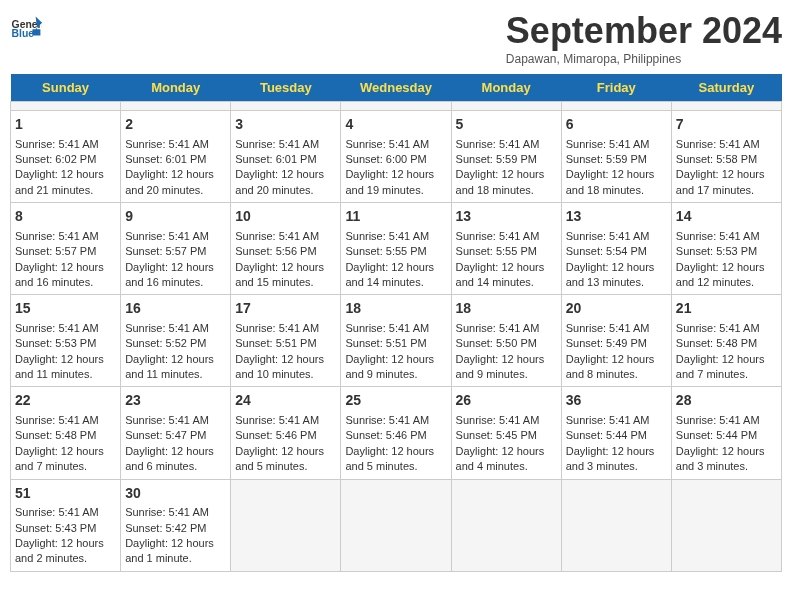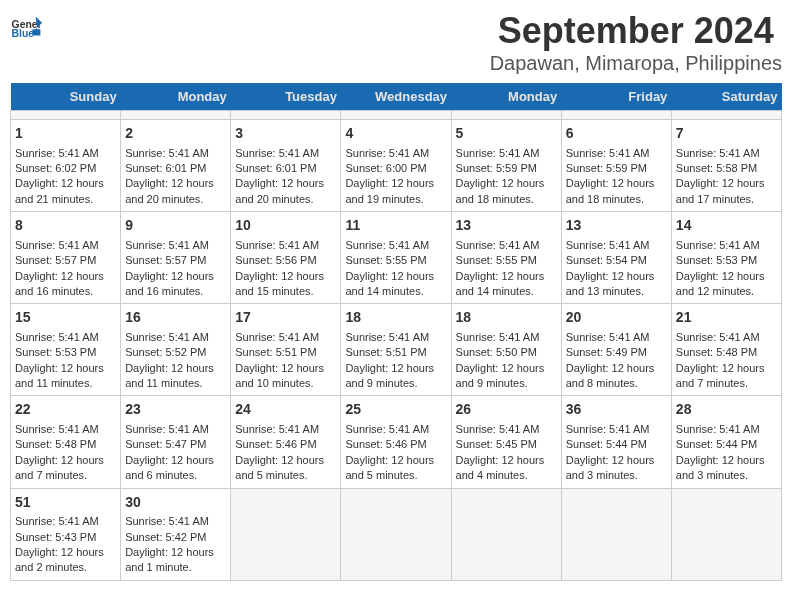--- a/index.html
+++ b/index.html
@@ -19,41 +19,41 @@
     .logo {
       display: flex;
       align-items: center;
       gap: 4px;
     }
     .logo-icon {
       width: 32px;
       height: 32px;
     }
     .title-block {
-      text-align: center;
+      text-align: left;
     }
     .month-title {
       font-size: 36px;
       font-weight: bold;
       color: #333;
     }
     .subtitle {
-      font-size: 20px;
+      font-size: 12px;
       color: #555;
     }
     table {
       width: 100%;
       border-collapse: collapse;
       font-size: 11px;
     }
     thead tr th {
       background-color: #1a6ab1;
-      color: #e5e5e5;
+      color: #fde047;
       padding: 6px 4px;
-      text-align: right;
+      text-align: center;
       font-size: 13px;
       font-weight: bold;
     }
     tbody tr td {
       vertical-align: top;
       padding: 4px;
       border: 1px solid #ccc;
       width: 14.28%;
       min-height: 70px;
       color: #333;

